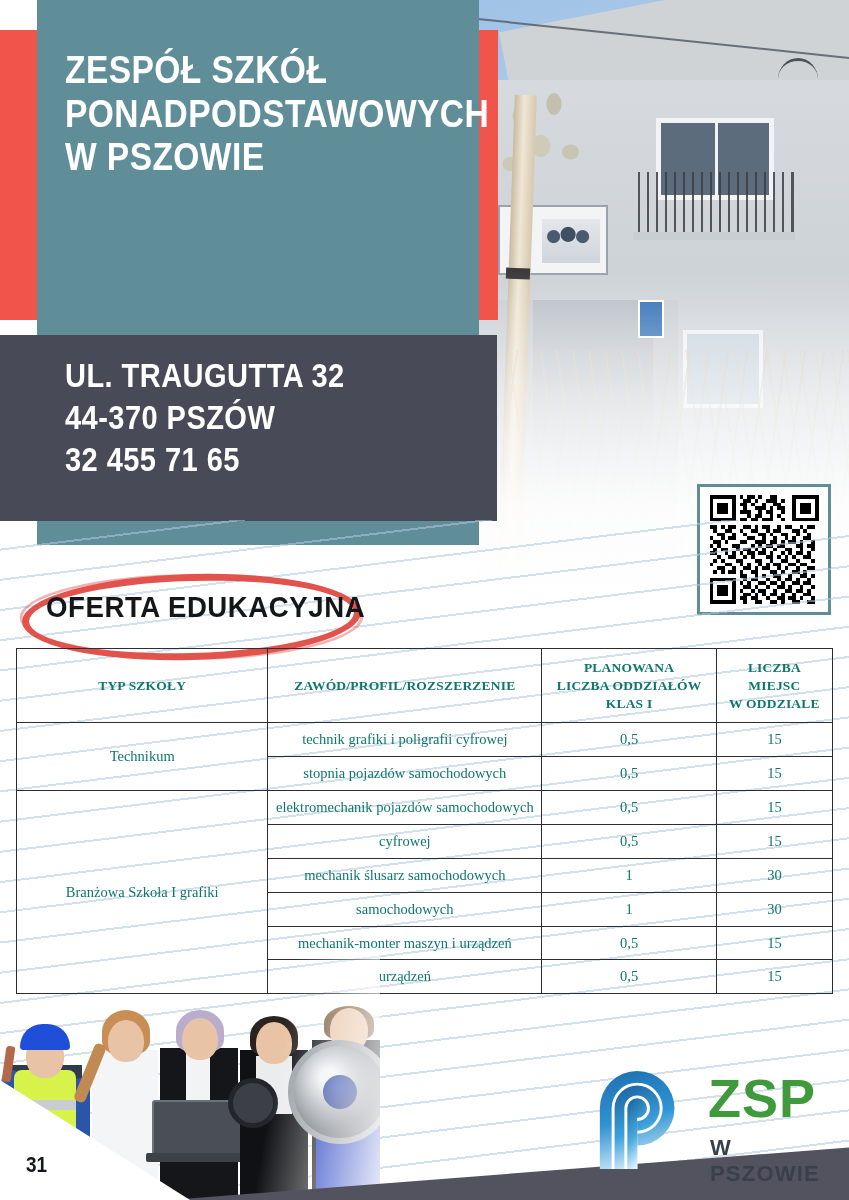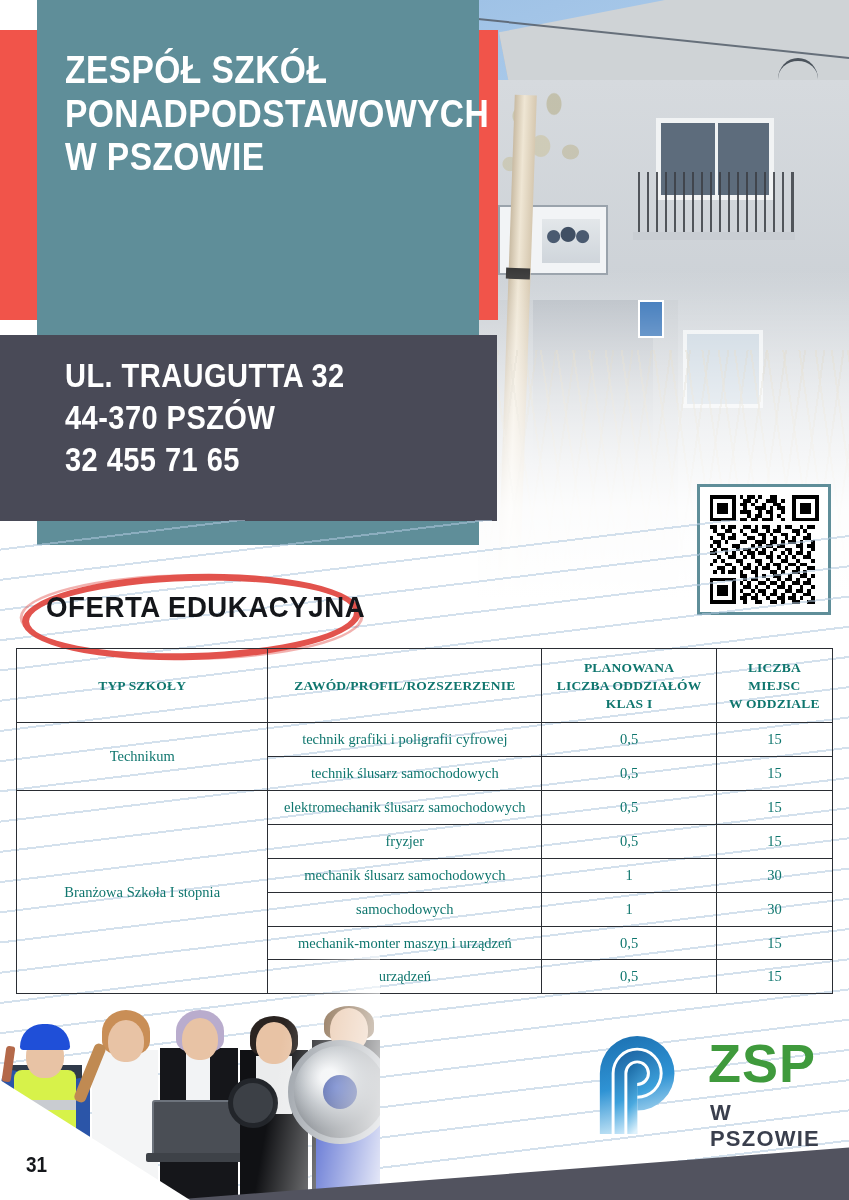--- a/index.html
+++ b/index.html
@@ -270,21 +270,21 @@
     position:absolute;left:0;bottom:0;width:190px;height:120px;background:#ffffff;
     clip-path:polygon(0 0, 0 100%, 100% 100%);
   }
   .page-num{
     position:absolute;left:26px;bottom:22px;
     font-size:22px;font-weight:bold;color:#15171b;
     letter-spacing:0;transform:scaleX(.86);transform-origin:left bottom;
   }
 
   
-  .logo{position:absolute;left:592px;top:1028px;width:246px;height:116px;}
+  .logo{position:absolute;left:592px;top:1063px;width:246px;height:116px;}
   .logo-mark{position:absolute;left:0;top:0;width:108px;height:110px;}
   .logo-text{
     position:absolute;left:116px;top:8px;
     font-size:54px;font-weight:bold;color:#3f9a3c;letter-spacing:1px;line-height:1;
   }
   .logo-sub{
     position:absolute;left:118px;top:72px;
     font-size:22px;font-weight:bold;color:#3a3f4d;letter-spacing:1.2px;
   }
 </style>
@@ -583,33 +583,33 @@
       </tr>
     </thead>
     <tbody>
       <tr>
         <td class="rowspan-cell" rowspan="2">Technikum</td>
         <td>technik grafiki i poligrafii cyfrowej</td>
         <td>0,5</td>
         <td>15</td>
       </tr>
       <tr>
-        <td>technik ślusarz samochodowych</td>
+        <td>stopnia pojazdów samochodowych</td>
         <td>0,5</td>
         <td>15</td>
       </tr>
 
       <tr>
-        <td class="rowspan-cell" rowspan="6">Branżowa Szkoła I stopnia</td>
-        <td>elektromechanik ślusarz samochodowych</td>
+        <td class="rowspan-cell" rowspan="6">Branżowa Szkoła I grafiki</td>
+        <td>elektromechanik pojazdów samochodowych</td>
         <td>0,5</td>
         <td>15</td>
       </tr>
       <tr>
-        <td>fryzjer</td>
+        <td>cyfrowej</td>
         <td>0,5</td>
         <td>15</td>
       </tr>
       <tr>
         <td>mechanik ślusarz samochodowych</td>
         <td>1</td>
         <td>30</td>
       </tr>
       <tr>
         <td>samochodowych</td>

